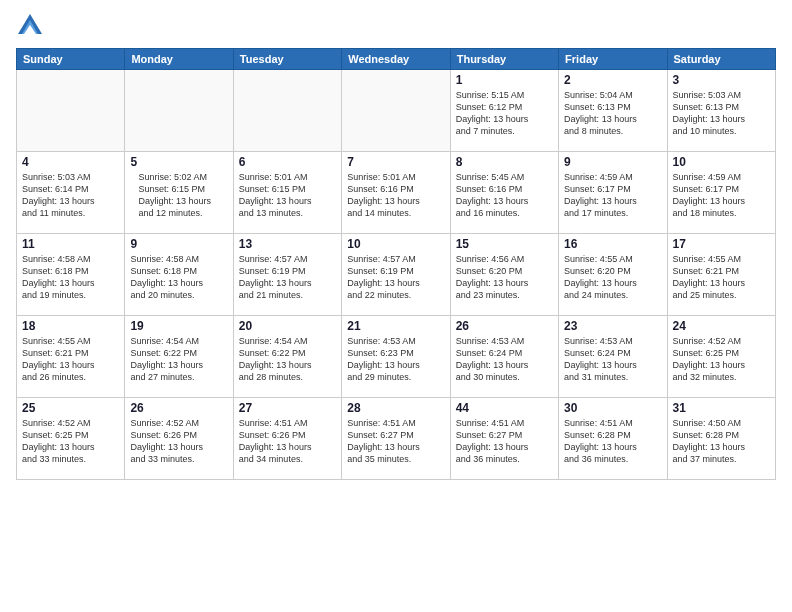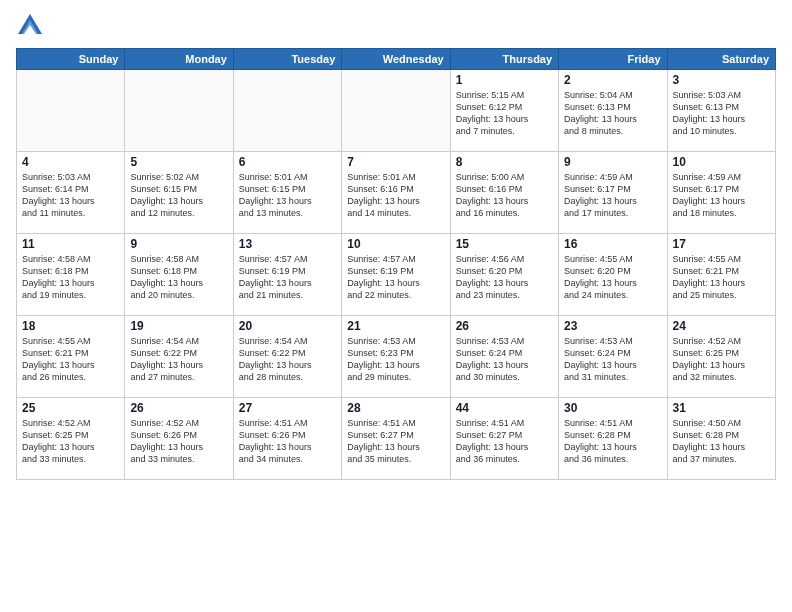--- a/index.html
+++ b/index.html
@@ -61,21 +61,21 @@
       width: 100%;
       border-collapse: collapse;
       table-layout: fixed;
     }
     .calendar th {
       background: #2a6db5;
       color: #fff;
       font-size: 11px;
       font-weight: bold;
       padding: 4px 6px;
-      text-align: right;
+      text-align: left;
       border: 1px solid #1a5a9a;
     }
     .calendar td {
       border: 1px solid #ccc;
       vertical-align: top;
       padding: 3px 5px;
       height: 82px;
       width: 113px;
       background: #fff;
       font-size: 9.5px;
@@ -161,42 +161,42 @@
         <tr>
           <td>
             <div class="day-number">4</div>
             <div class="day-info" style="white-space: pre-line;">Sunrise: 5:03 AM
 Sunset: 6:14 PM
 Daylight: 13 hours
 and 11 minutes.</div>
           </td>
           <td>
             <div class="day-number">5</div>
-            <div class="day-info" style="white-space: pre-line;">Sunrise: 5:02 AM
+            <div class="day-info" style="white-space: pre-line; margin-left: 8px;">Sunrise: 5:02 AM
 Sunset: 6:15 PM
 Daylight: 13 hours
 and 12 minutes.</div>
           </td>
           <td>
             <div class="day-number">6</div>
             <div class="day-info" style="white-space: pre-line;">Sunrise: 5:01 AM
 Sunset: 6:15 PM
 Daylight: 13 hours
 and 13 minutes.</div>
           </td>
           <td>
             <div class="day-number">7</div>
             <div class="day-info" style="white-space: pre-line;">Sunrise: 5:01 AM
 Sunset: 6:16 PM
 Daylight: 13 hours
 and 14 minutes.</div>
           </td>
           <td>
             <div class="day-number">8</div>
-            <div class="day-info" style="white-space: pre-line;">Sunrise: 5:00 AM
+            <div class="day-info" style="white-space: pre-line;">Sunrise: 5:45 AM
 Sunset: 6:16 PM
 Daylight: 13 hours
 and 16 minutes.</div>
           </td>
           <td>
             <div class="day-number">9</div>
             <div class="day-info" style="white-space: pre-line;">Sunrise: 4:59 AM
 Sunset: 6:17 PM
 Daylight: 13 hours
 and 17 minutes.</div>

